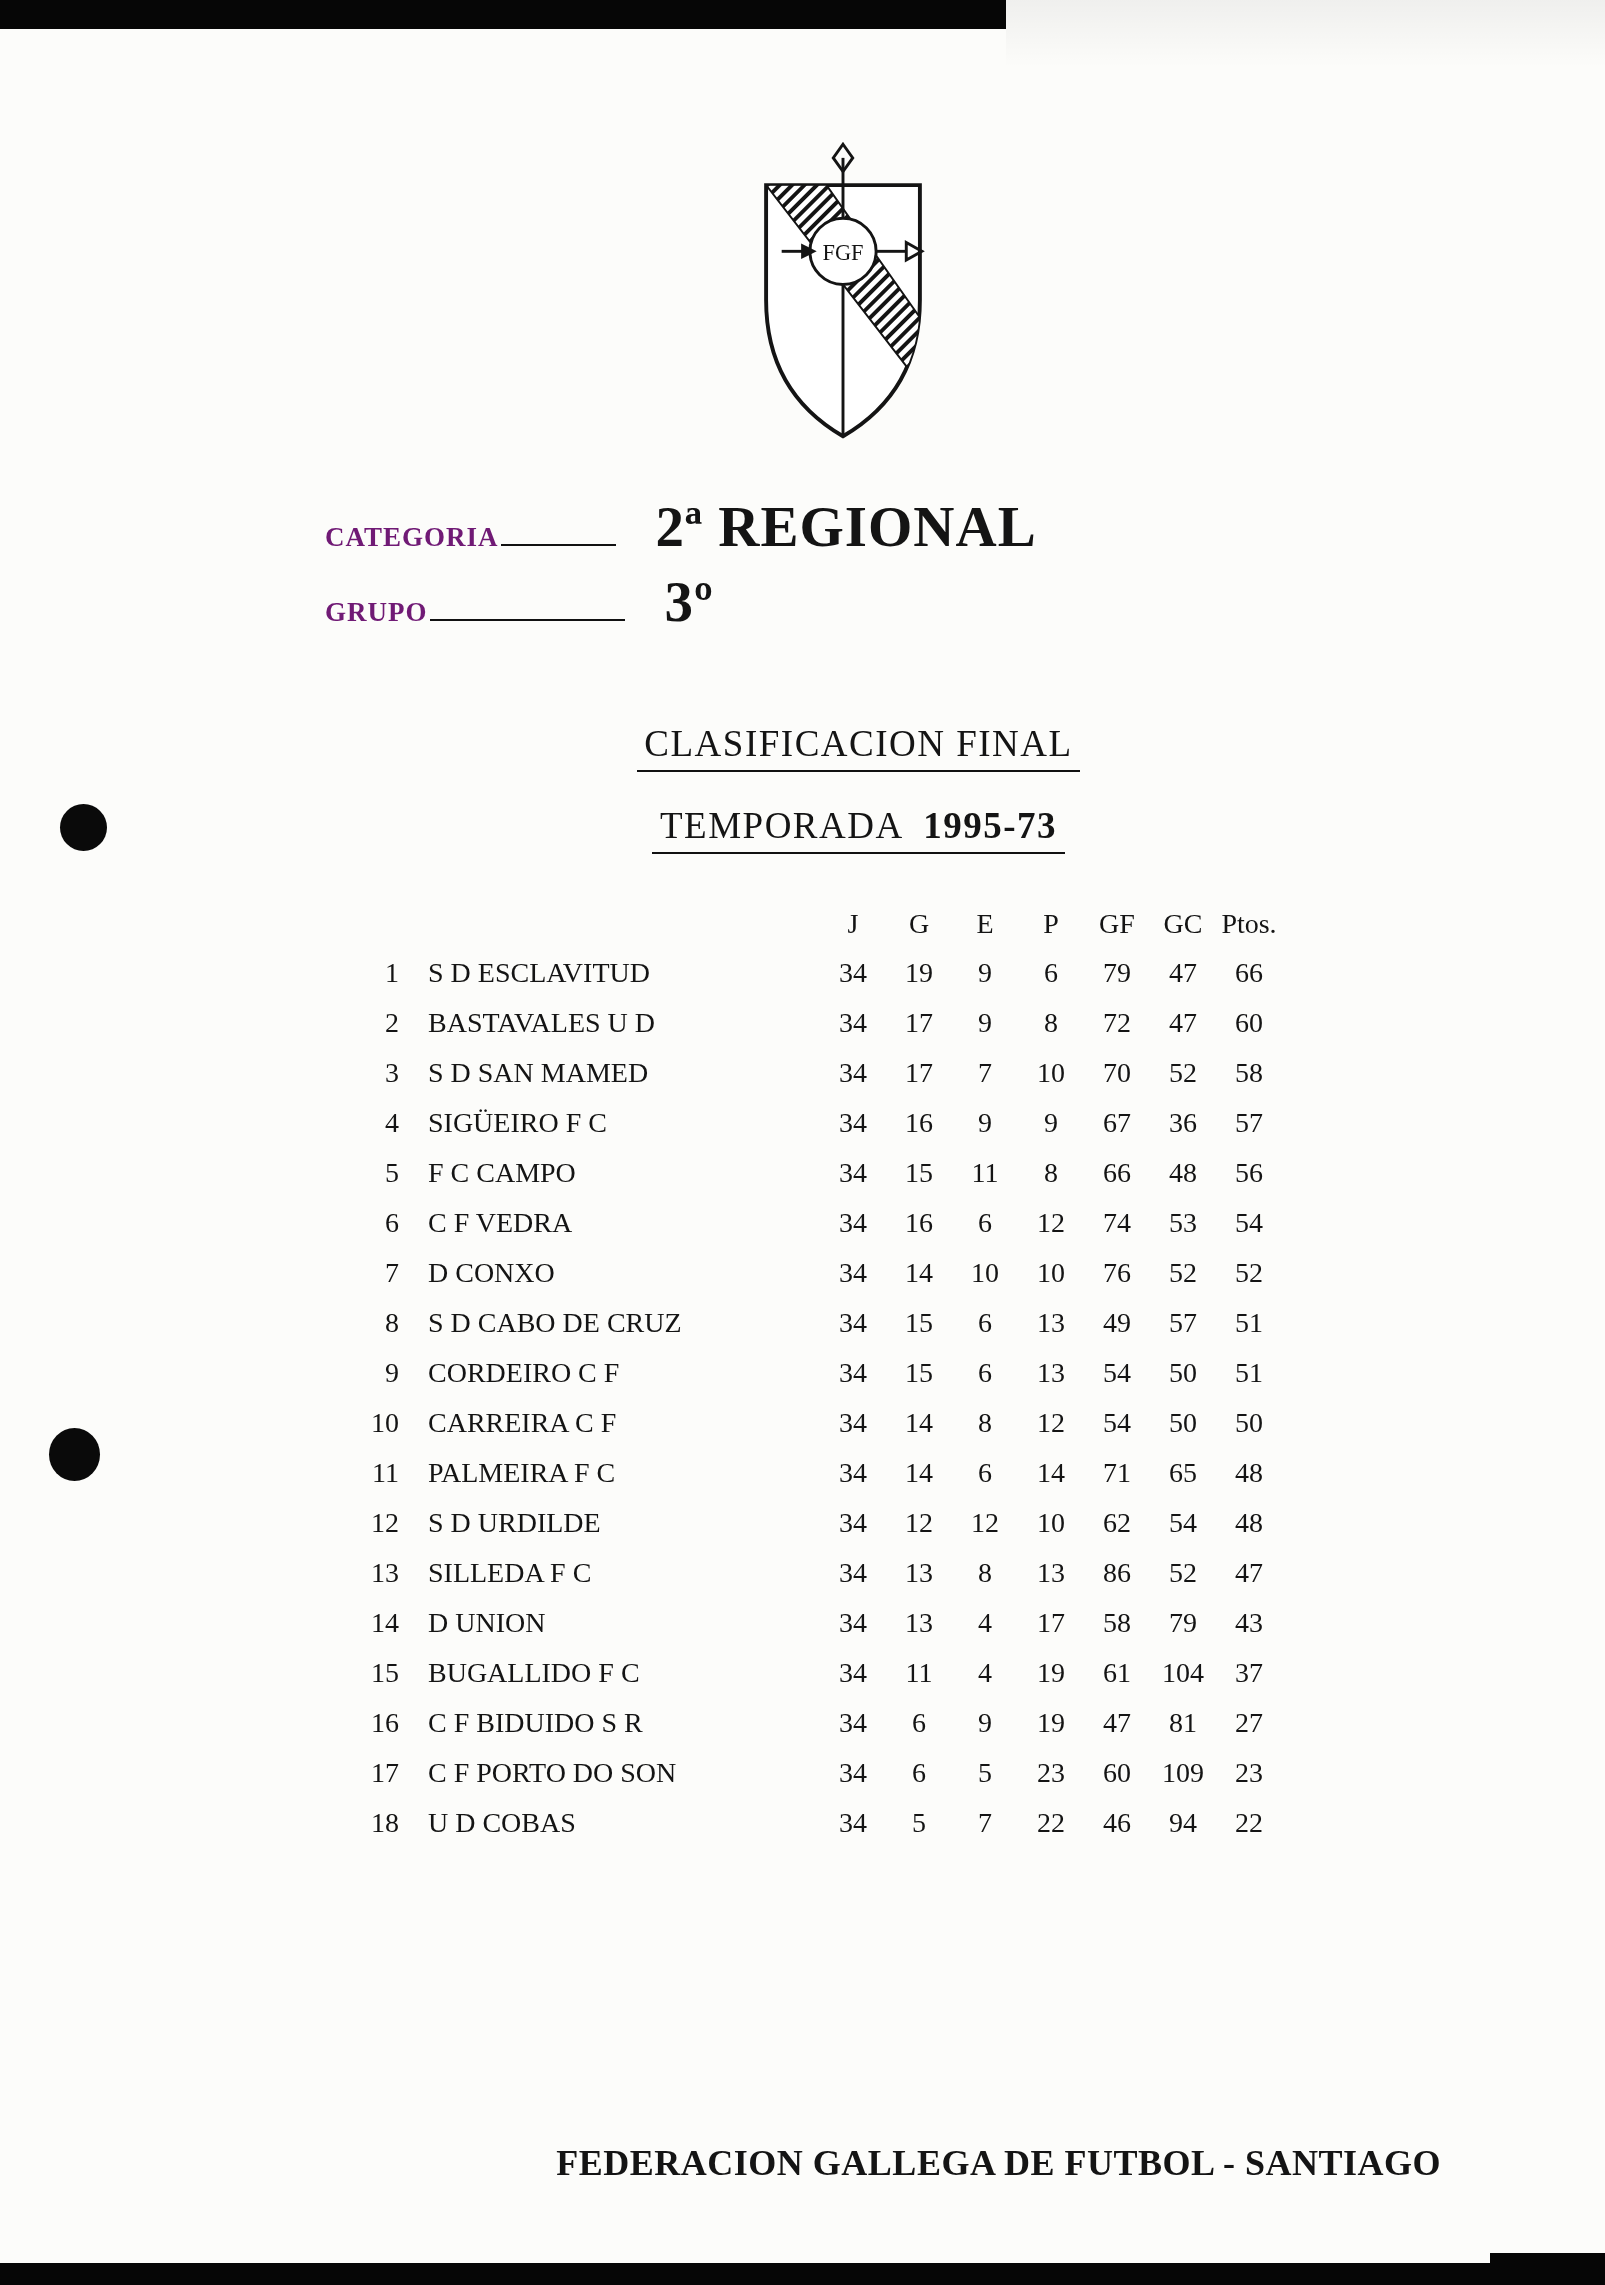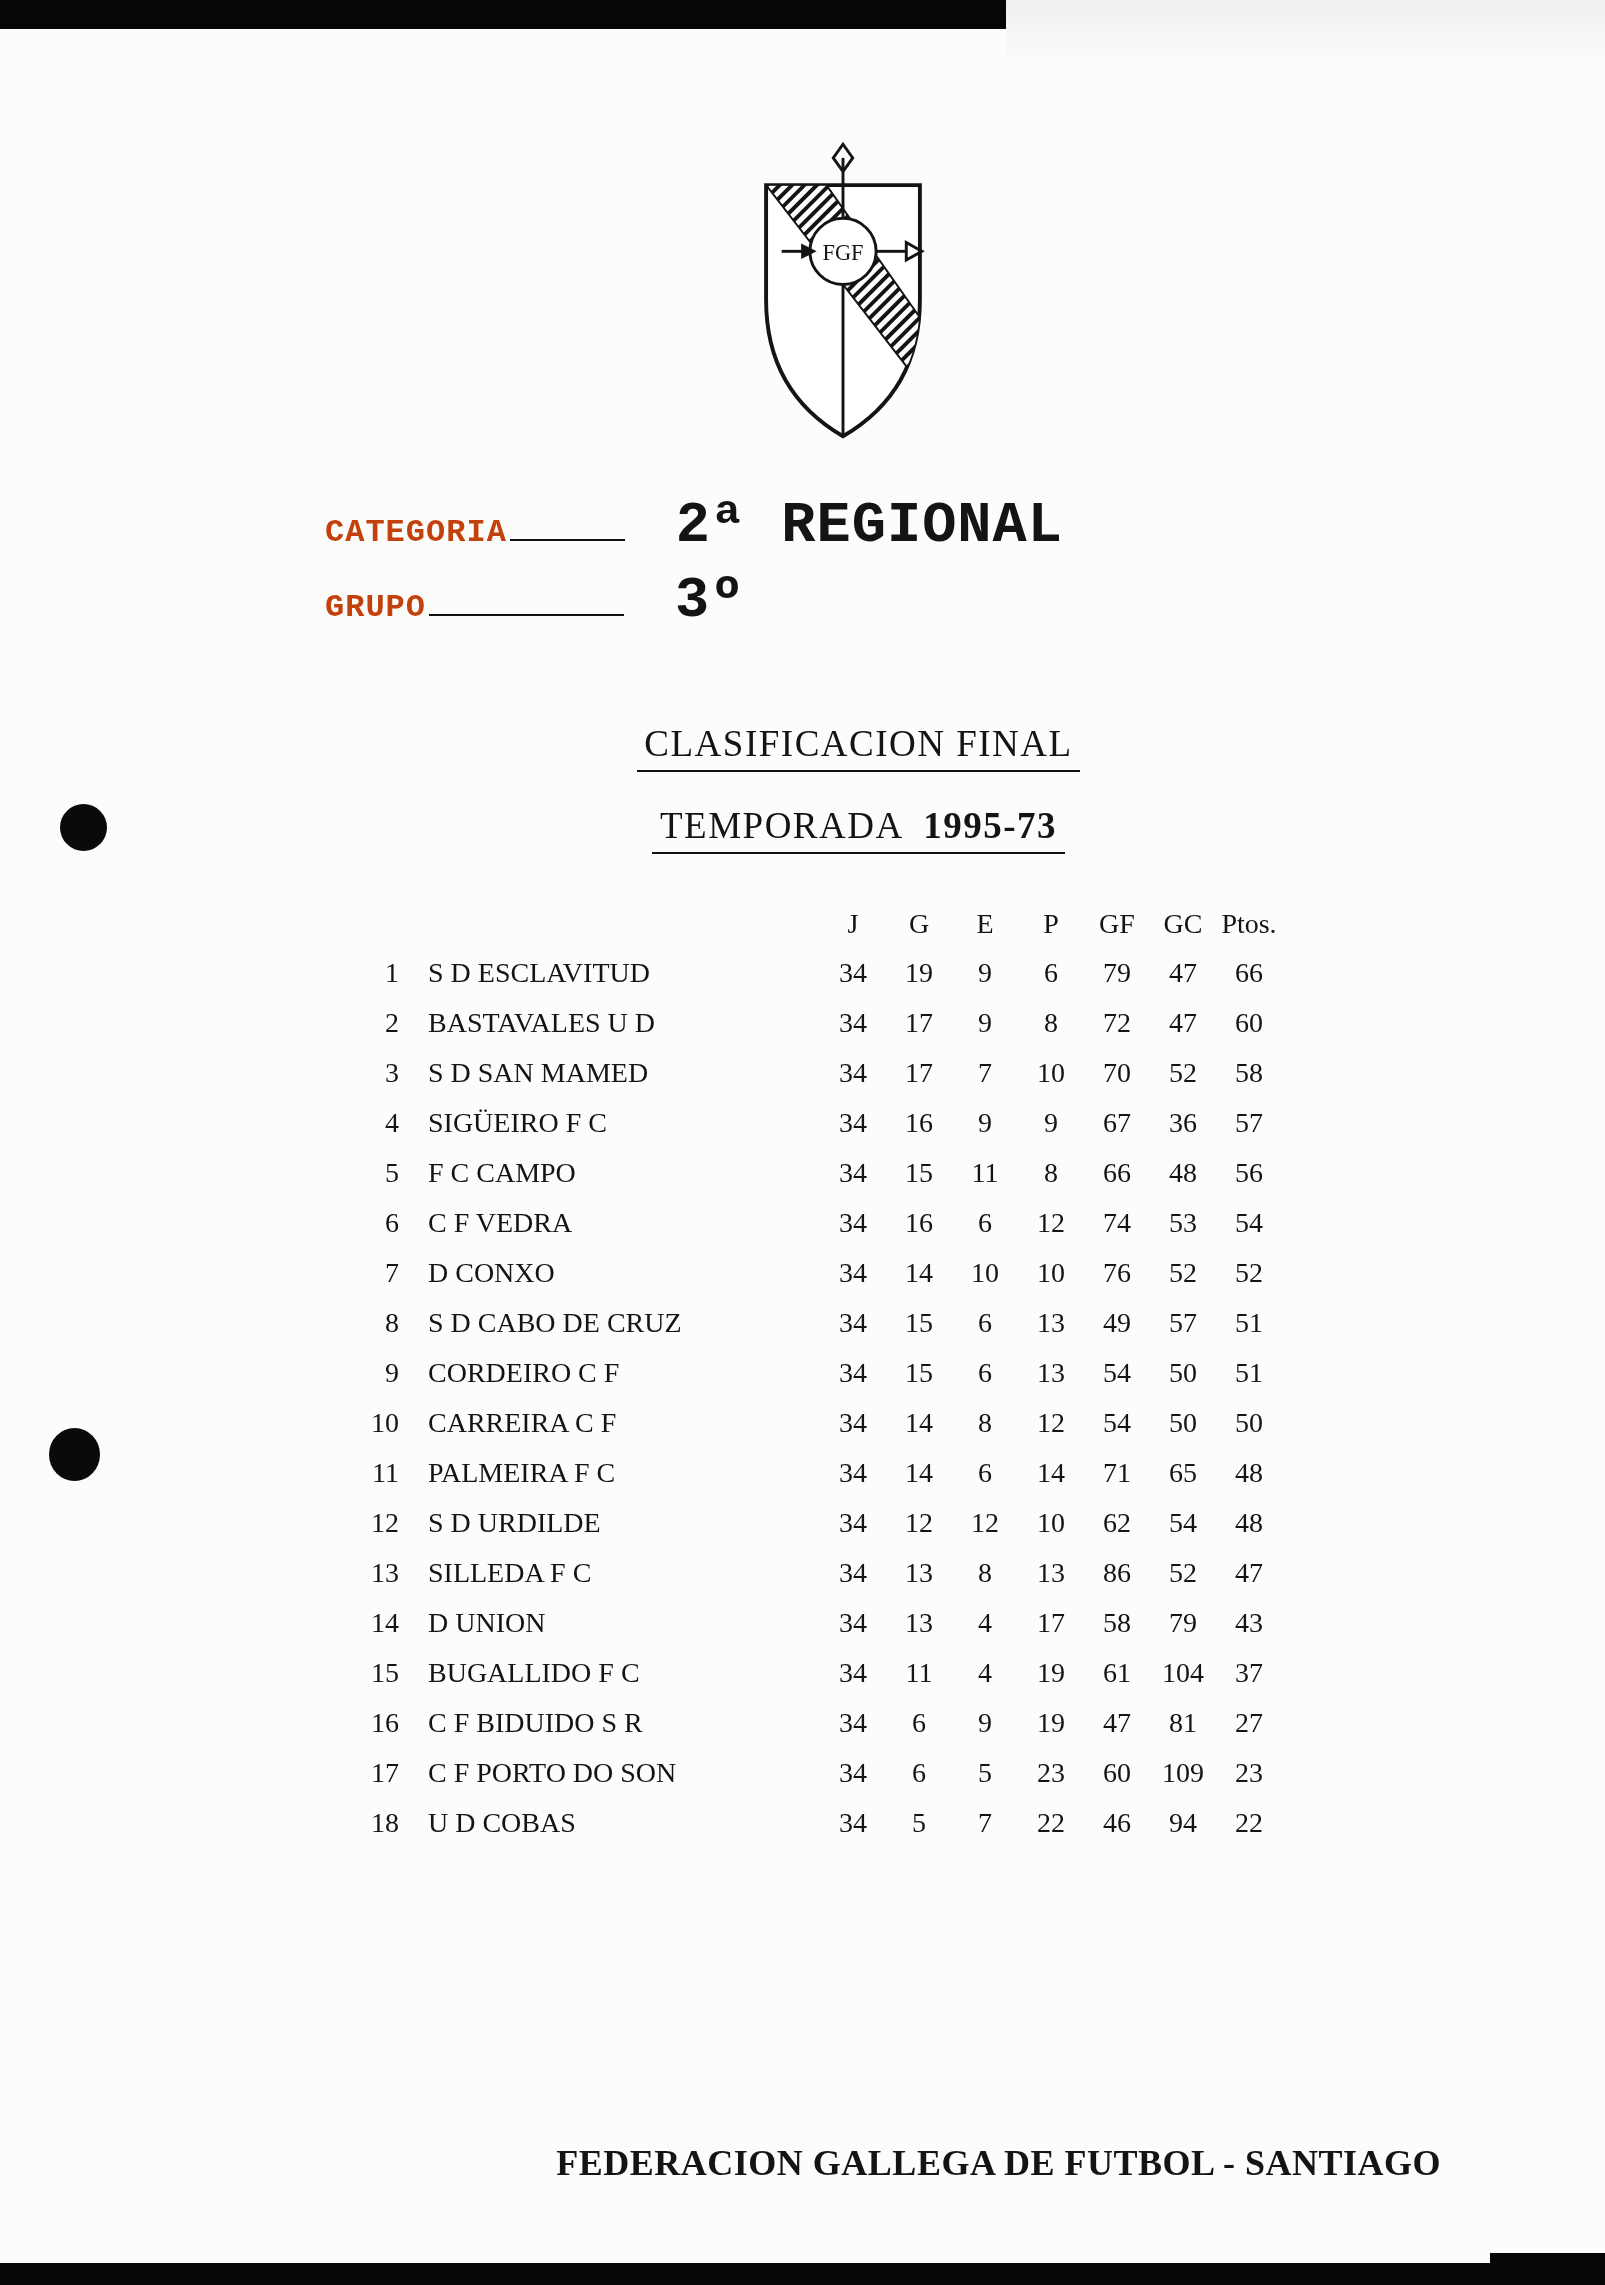--- a/index.html
+++ b/index.html
@@ -18,26 +18,26 @@
   .punch2{left:49px;top:1428px;width:51px;height:53px;}
 
   
   .crest{position:absolute;left:733px;top:142px;width:220px;height:316px;}
   .crest svg{width:100%;height:100%;}
 
   
   .fields{position:absolute;left:325px;top:497px;}
   .field-row{display:flex;align-items:baseline;line-height:1.05;}
   .field-row.grupo{margin-top:15.6px;}
-  .field-label{font-family:Liberation Mono, monospace;font-weight:bold;font-size:32px;
-        letter-spacing:1px;color:#c2410c;}
+  .field-label{font-family:Liberation Serif, serif;font-weight:bold;font-size:27px;
+        letter-spacing:1px;color:#701a75;}
   .field-line{display:inline-block;height:0;border-bottom:2.9px solid #111;margin-left:2.9px;}
   .line-categoria{width:115px;}
   .line-grupo{width:195px;}
-  .field-value{font-weight:bold;font-size:57px;margin-left:51px;letter-spacing:1px;white-space:nowrap;font-family:Liberation Mono, monospace;}
+  .field-value{font-weight:bold;font-size:57px;margin-left:39px;letter-spacing:1px;white-space:nowrap;}
 
   
   .center-shift{position:absolute;left:56px;width:1605px;text-align:center;}
   .title1{top:722px;}
   .title2{top:804px;}
   .underlined{display:inline-block;border-bottom:2.9px solid #111;padding:0 7.8px 4.9px 7.8px;
         font-size:37px;letter-spacing:1.5px;white-space:nowrap;}
   .season{font-weight:bold;margin-left:19.5px;}
 
   

